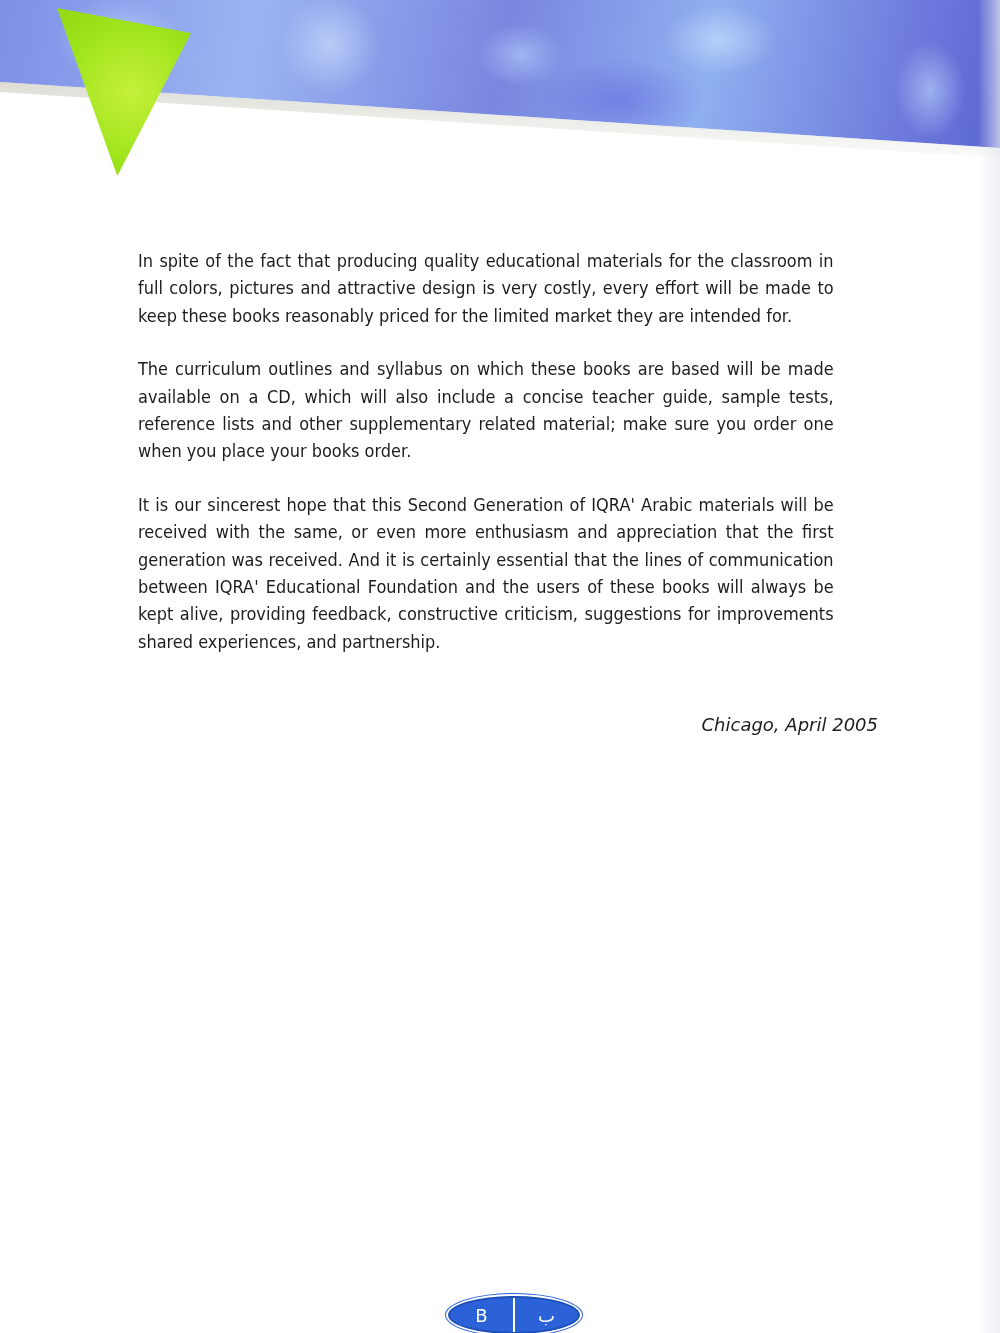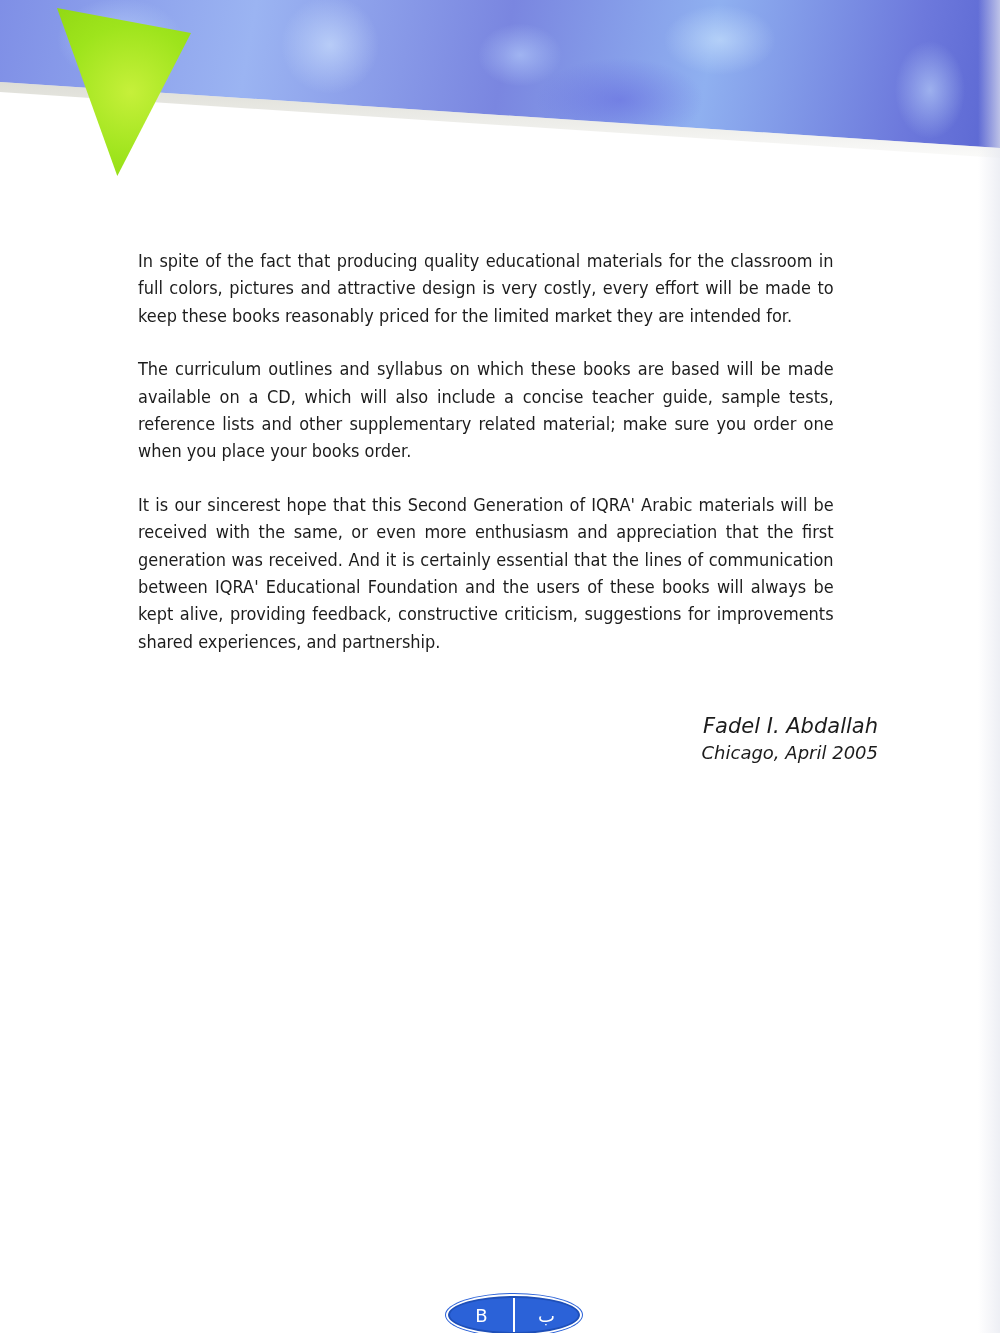--- a/index.html
+++ b/index.html
@@ -69,21 +69,20 @@
 <div class="triangle"></div>
 <div class="right-edge"></div>
 
 <div class="body-text">
   <p>In spite of the fact that producing quality educational materials for the classroom in full colors, pictures and attractive design is very costly, every effort will be made to keep these books reasonably priced for the limited market they are intended for.</p>
   <p>The curriculum outlines and syllabus on which these books are based will be made available on a CD, which will also include a concise teacher guide, sample tests, reference lists and other supplementary related material; make sure you order one when you place your books order.</p>
   <p>It is our sincerest hope that this Second Generation of IQRA' Arabic materials will be received with the same, or even more enthusiasm and appreciation that the first generation was received. And it is certainly essential that the lines of communication between IQRA' Educational Foundation and the users of these books will always be kept alive, providing feedback, constructive criticism, suggestions for improvements shared experiences, and partnership.</p>
 </div>
 
 <div class="signature">
-  <div class="sig-name">Fadel I. Abdallah</div>
   <div class="sig-place">Chicago, April 2005</div>
 </div>
 
 <div class="page-badge">
   <span class="half">B</span>
   <span class="divider"></span>
   <span class="half">ب</span>
 </div>
 
 </body></html>

